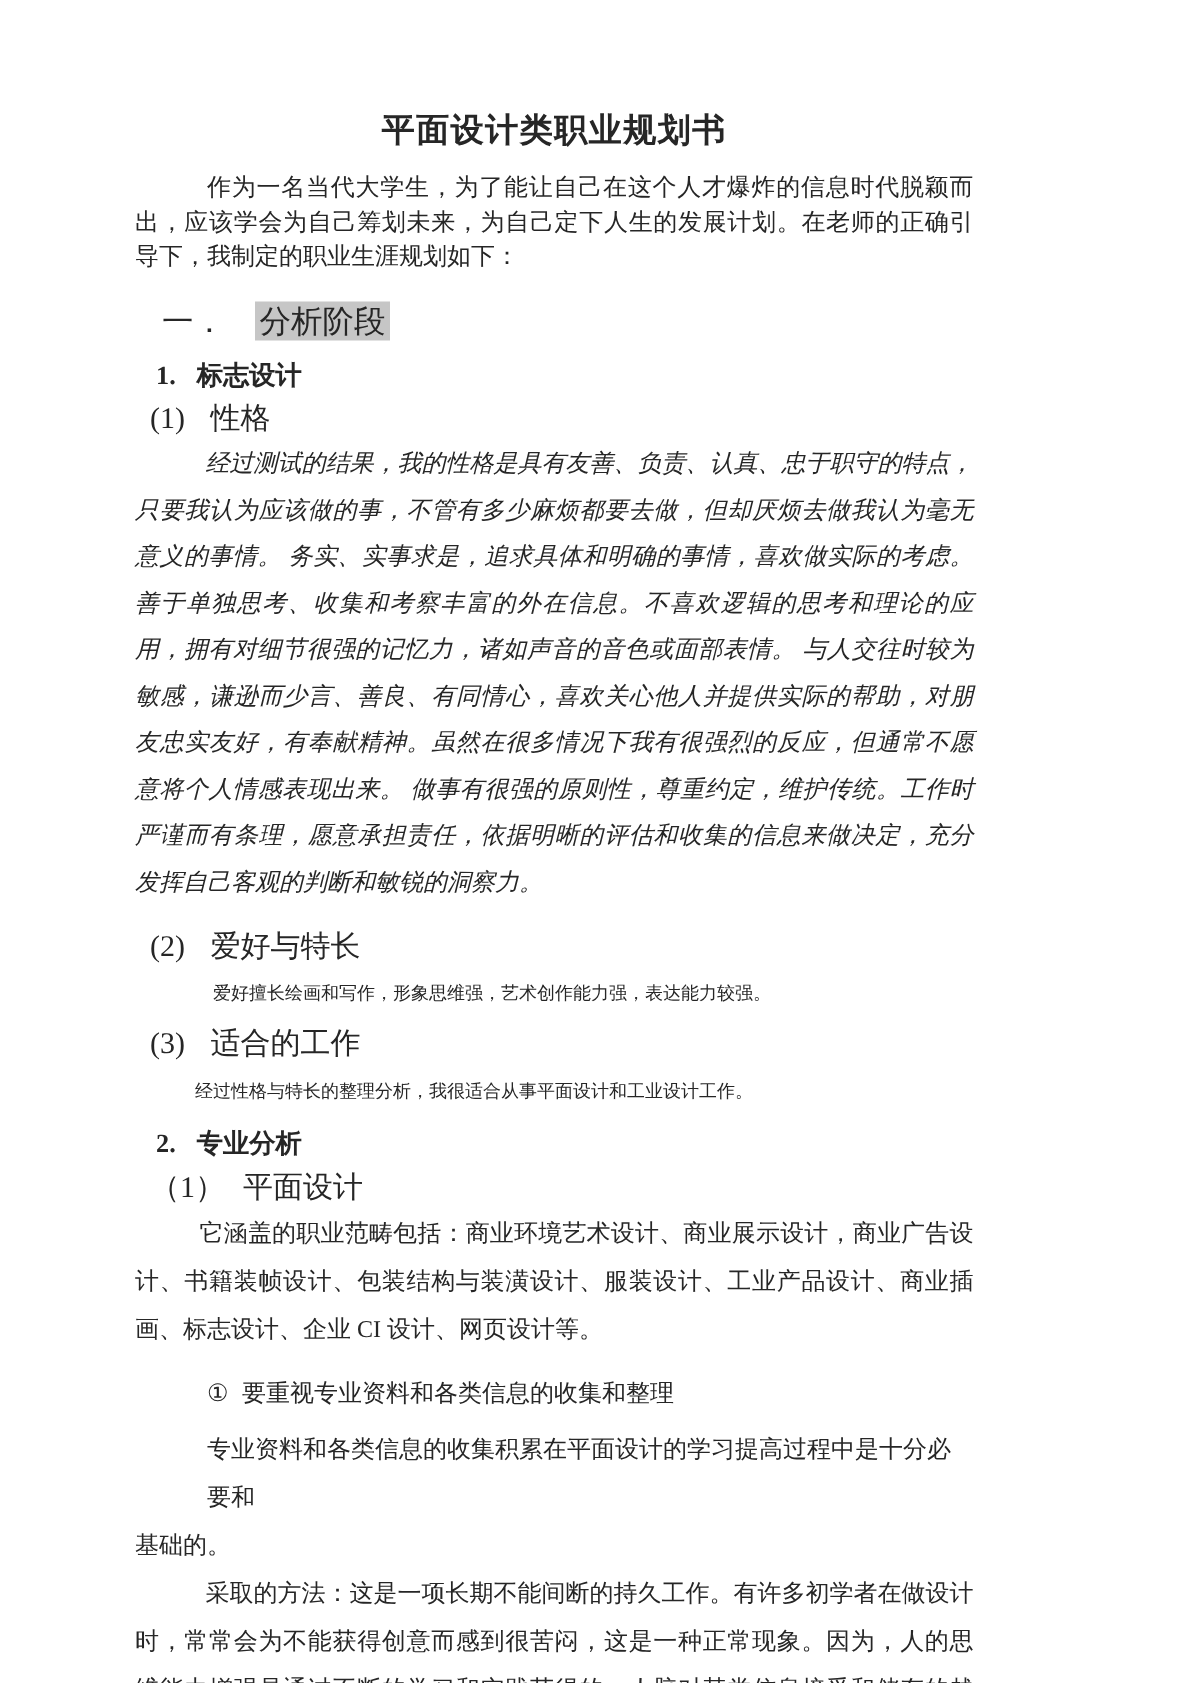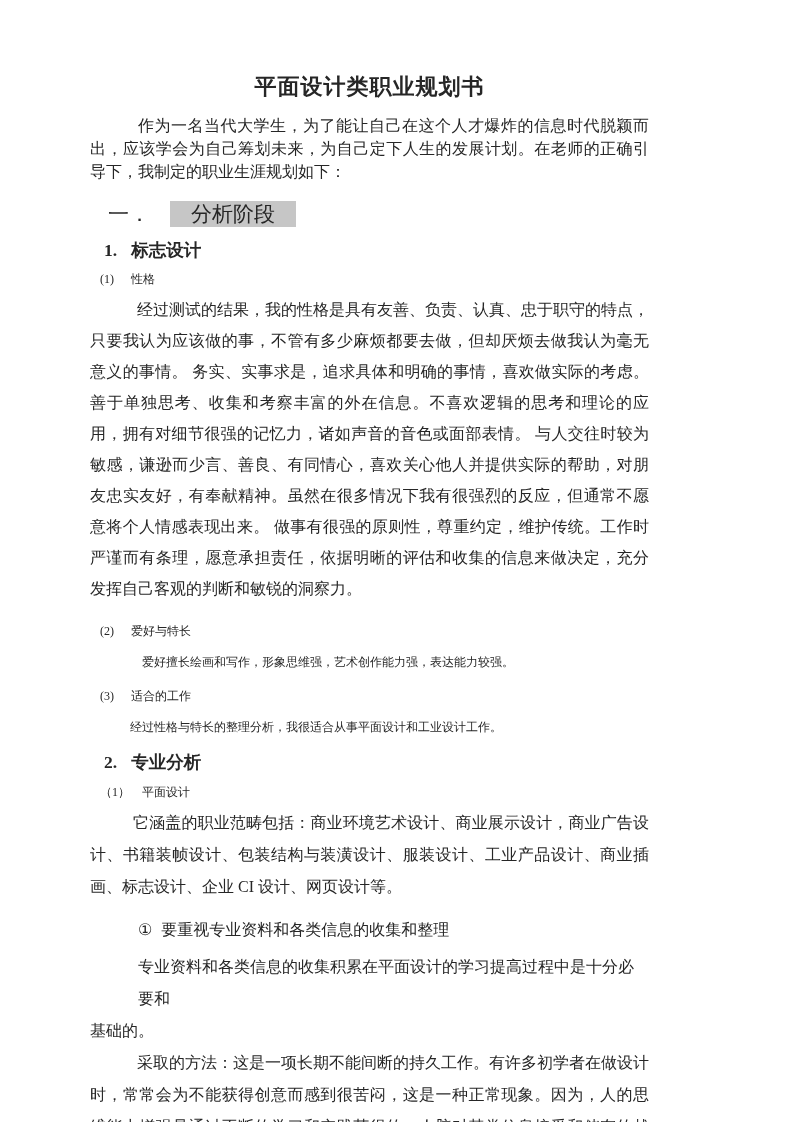--- a/index.html
+++ b/index.html
@@ -33,43 +33,44 @@
     text-indent: 48px;
   }
   .sec-heading {
     margin-top: 12px;
     font-size: 21px;
     line-height: 30px;
     padding-left: 18px;
     font-weight: normal;
   }
   .sec-num { display: inline-block; margin-right: 20px; }
-  .sec-title { background: #c6c6c6; padding: 1px 21px; }
+  .sec-title { background: #c6c6c6; padding: 1px 3px; }
   .sub-heading {
     margin-top: 9px;
     font-size: 17.5px;
     line-height: 24px;
     font-weight: bold;
     padding-left: 14px;
   }
   .sub-num { display: inline-block; margin-right: 14px; }
   .item-heading {
     margin-top: 6px;
-    font-size: 12px;
+    font-size: 20px;
     line-height: 22px;
     padding-left: 10px;
   }
   .item-num { display: inline-block; margin-right: 17px; }
   .item-num-full { display: inline-block; margin-right: 12px; }
   .body-para {
     margin-top: 4px;
     font-size: 16px;
     line-height: 31px;
     text-align: justify;
     text-indent: 47px;
+    font-style: italic;
   }
   .single-line { margin-top: 9px; font-size: 12px; line-height: 22px; }
   .pl-52 { padding-left: 52px; }
   .pl-40 { padding-left: 40px; }
   .mt-6 { margin-top: 6px; }
   .mt-11 { margin-top: 11px; }
   .mt-8 { margin-top: 8px; }
   .mt-7 { margin-top: 7px; }
   .scope-para {
     margin-top: 4px;

